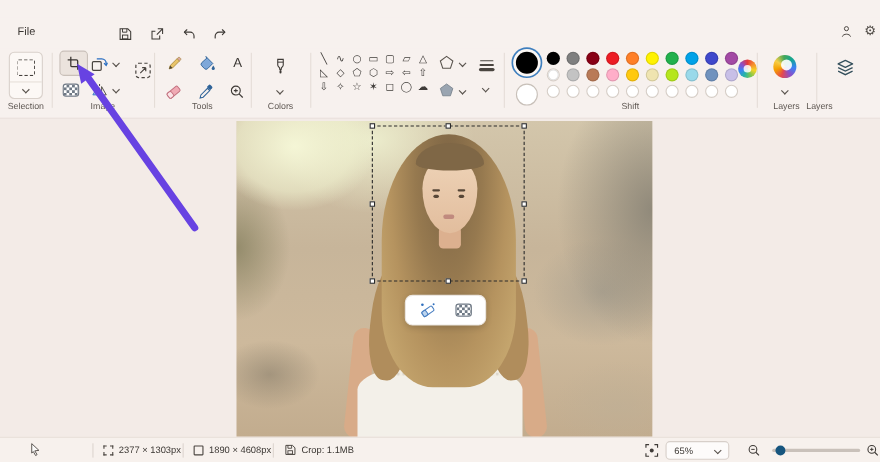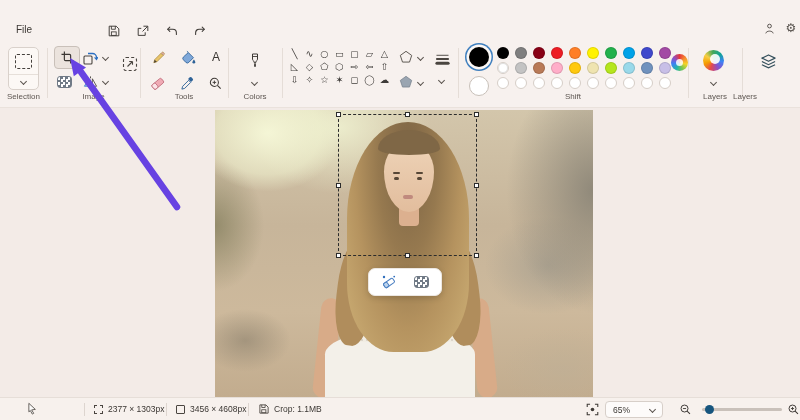--- a/index.html
+++ b/index.html
@@ -367,21 +367,21 @@
 
   <div class="statusbar">
     <svg class="abs" style="left:26px;top:4px" width="13" height="14" viewBox="0 0 16 17">
         <path d="M3.5 1.5l8 7.5-4.6.6 2.6 4.2-1.7 1-2.5-4.4-1.8 1.6z" fill="#fbfaf9" stroke="#4a4540" stroke-width="1"></path>
       </svg>
     <div class="sdiv" style="left:84px"></div>
     <div class="sq" style="left:94px;border:1px dashed #4a4540"></div>
     <span class="stext" style="left:108px">2377 × 1303px</span>
     <div class="sdiv" style="left:166px"></div>
     <div class="sq" style="left:176px;border:1px solid #4a4540;border-radius:1px"></div>
-    <span class="stext" style="left:190px">3456 × 4608px</span>
+    <span class="stext" style="left:190px">1890 × 4608px</span>
     <div class="sdiv" style="left:248px"></div>
     <svg class="abs" style="left:258px;top:5px" width="12" height="12" viewBox="0 0 16 16">
         <path d="M2.5 2.5h8l3 3v8h-11z" fill="none" stroke="#4a4540" stroke-width="1.2"></path>
         <path d="M5 2.5v3.5h4.5V2.5" fill="none" stroke="#4a4540" stroke-width="1.1"></path>
         <rect x="5" y="9" width="5.5" height="4" fill="none" stroke="#4a4540" stroke-width="1.1"></rect>
       </svg>
     <span class="stext" style="left:274px">Crop: 1.1MB</span>
 
     <div class="ibtn" style="left:583px;top:3px;width:18px;height:17px">
       <svg width="13" height="13" viewBox="0 0 16 16">

